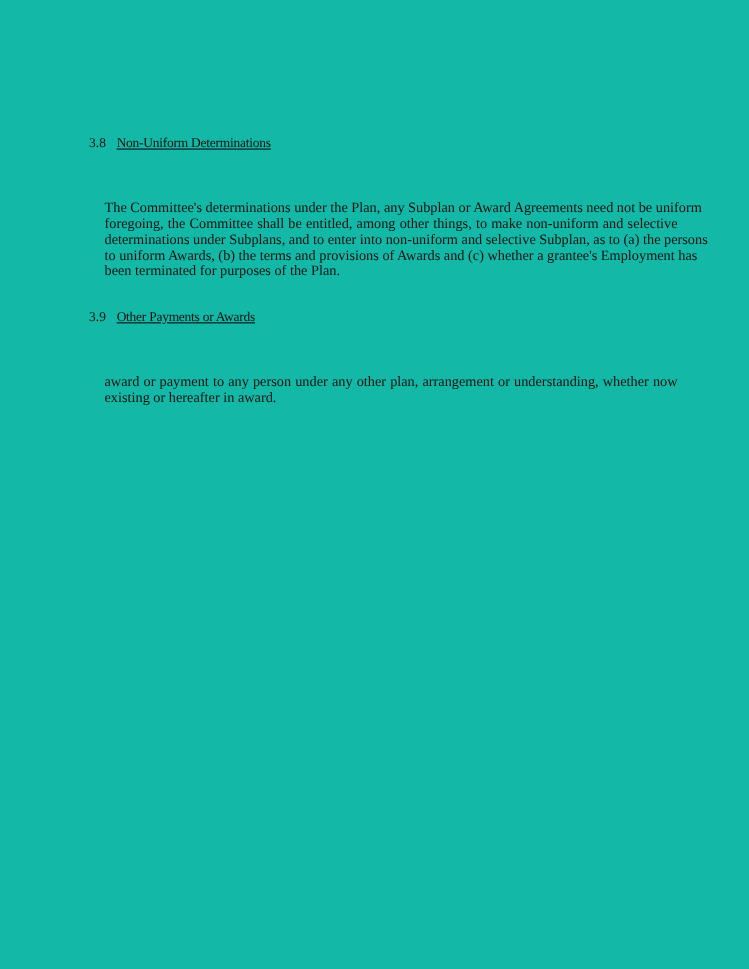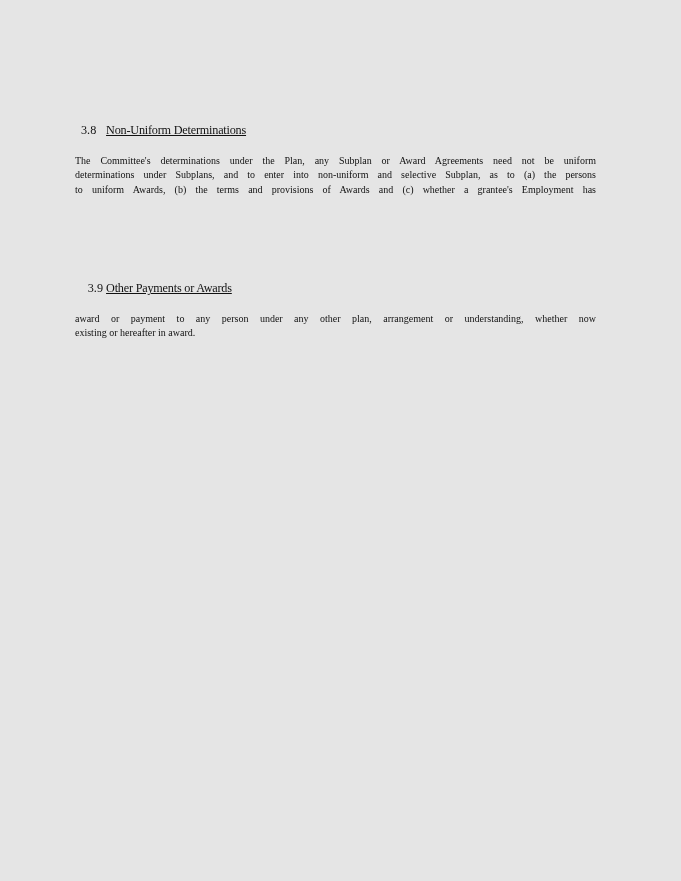--- a/index.html
+++ b/index.html
@@ -14,74 +14,77 @@
       overflow: hidden;
       font-family: "Liberation Serif", "DejaVu Serif", serif;
       color: #111111;
     }
     .page {
       position: absolute;
       left: 0;
       top: 0;
       width: 681px;
       height: 881px;
-      background: #e5e5e5;
+      background: #14b8a6;
     }
     .section-heading {
       position: absolute;
       left: 81px;
       font-size: 12.2px;
       line-height: 14px;
       white-space: nowrap;
     }
     .section-heading .num {
       display: inline-block;
       width: 22px;
     }
     .section-heading .title {
       text-decoration: underline;
       text-underline-offset: 1px;
       letter-spacing: -0.2px;
     }
     .para {
       position: absolute;
-      left: 75px;
+      left: 95px;
       width: 521px;
-      font-size: 10px;
+      font-size: 13px;
       line-height: 14.3px;
+      margin-top: 28px;
     }
     .para .line {
       display: block;
       text-align: justify;
       text-align-last: justify;
       white-space: nowrap;
       height: 14.3px;
     }
     .para .line.last {
       text-align-last: left;
     }
     #sec38-heading { top: 123px; }
     #sec38-body { top: 154px; }
-    #sec39-heading { top: 281px; text-align: right; }
+    #sec39-heading { top: 281px; }
     #sec39-body { top: 312px; }
   </style>
 </head>
 <body>
 
 <div class="page">
 
   <div id="sec38-heading" class="section-heading">
     <span class="num">3.8</span>
     <span class="title">Non-Uniform Determinations</span>
   </div>
 
   <div id="sec38-body" class="para">
     <span class="line">The Committee's determinations under the Plan, any Subplan or Award Agreements need not be uniform</span>
+    <span class="line">foregoing, the Committee shall be entitled, among other things, to make non-uniform and selective</span>
     <span class="line">determinations under Subplans, and to enter into non-uniform and selective Subplan, as to (a) the persons</span>
     <span class="line">to uniform Awards, (b) the terms and provisions of Awards and (c) whether a grantee's Employment has</span>
+    <span class="line last">been terminated for purposes of the Plan.</span>
   </div>
 
   <div id="sec39-heading" class="section-heading">
     <span class="num">3.9</span>
     <span class="title">Other Payments or Awards</span>
   </div>
 
   <div id="sec39-body" class="para">
     <span class="line">award or payment to any person under any other plan, arrangement or understanding, whether now</span>
     <span class="line last">existing or hereafter in award.</span>

